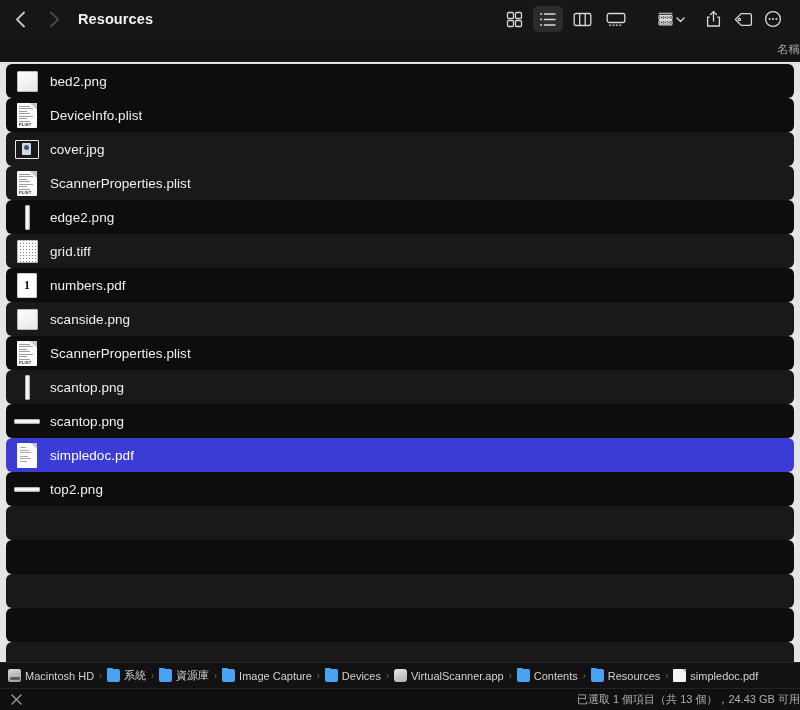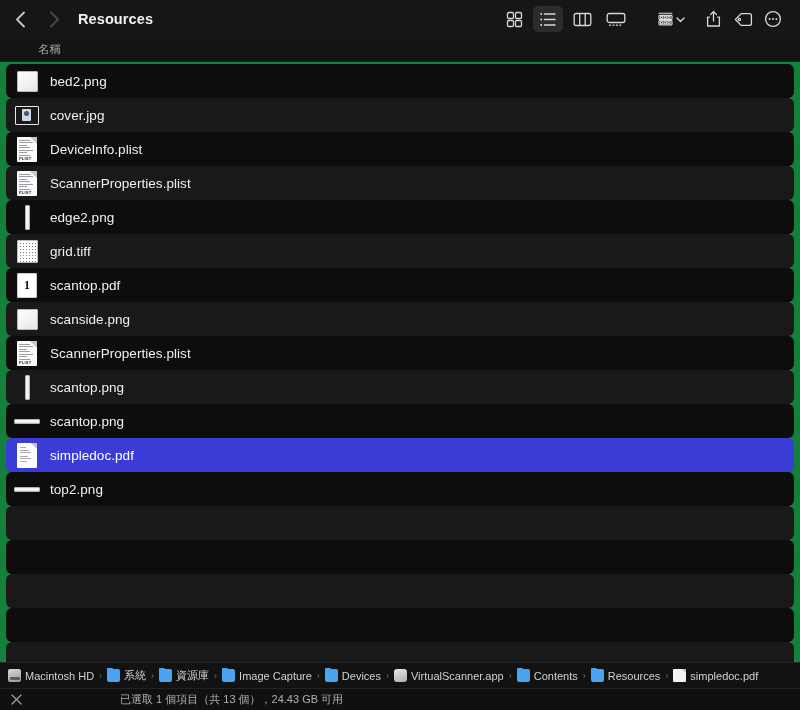--- a/index.html
+++ b/index.html
@@ -97,34 +97,35 @@
 
   
   .col-header {
     height: 24px;
     flex: 0 0 24px;
     background: #141414;
     border-bottom: 1px solid #242424;
     display: flex;
     align-items: center;
     position: relative;
+    justify-content: flex-end;
   }
   .col-name {
     font-size: 11.5px;
     color: #a8a8a8;
     padding-left: 38px;
   }
 
   
   .file-list {
     flex: 1 1 auto;
     position: relative;
     overflow: hidden;
     padding: 2px 6px 0 6px;
-    background: #15803d;
+    background: #e5e5e5;
   }
 
   .row {
     height: 34px;
     display: flex;
     align-items: center;
     border-radius: 6px;
     padding-left: 8px;
     position: relative;
   }
@@ -352,21 +353,21 @@
     padding: 0 10px;
   }
   .close-x {
     color: #9e9e9e;
     display: flex;
     align-items: center;
   }
   .status-text {
     position: absolute;
     left: 0; right: 0;
-    text-align: left;
+    text-align: right;
     font-size: 11px;
     color: #b0b0b0;
     padding-left: 120px;
     pointer-events: none;
   }
 </style>
 </head>
 <body>
 
 <div id="app">
@@ -483,46 +484,46 @@
     <div class="col-name">名稱</div>
   </div>
 
   <div class="file-list" id="file-list">
       <div class="row odd">
         <div class="row-icon">
           <div class="ic ic-square"></div>
         </div>
         <div class="row-label">bed2.png</div>
       </div>
-      <div class="row even">
-        <div class="row-icon">
-          <div class="ic ic-photo"></div>
-        </div>
-        <div class="row-label">cover.jpg</div>
-      </div>
       <div class="row odd">
         <div class="row-icon">
           <div class="ic ic-doc">
             <div class="fold"></div>
             <div class="lines">
               <i style="width: 70%;"></i>
               <i style="width: 92%;"></i>
               <i style="width: 55%;"></i>
               <i style="width: 70%;"></i>
               <i style="width: 92%;"></i>
               <i style="width: 55%;"></i>
               <i style="width: 70%;"></i>
             </div>
             <div class="tag">PLIST</div>
           </div>
         </div>
         <div class="row-label">DeviceInfo.plist</div>
       </div>
       <div class="row even">
         <div class="row-icon">
+          <div class="ic ic-photo"></div>
+        </div>
+        <div class="row-label">cover.jpg</div>
+      </div>
+      <div class="row even">
+        <div class="row-icon">
           <div class="ic ic-doc">
             <div class="fold"></div>
             <div class="lines">
               <i style="width: 70%;"></i>
               <i style="width: 92%;"></i>
               <i style="width: 55%;"></i>
               <i style="width: 70%;"></i>
               <i style="width: 92%;"></i>
               <i style="width: 55%;"></i>
               <i style="width: 70%;"></i>
@@ -541,21 +542,21 @@
       <div class="row even">
         <div class="row-icon">
           <div class="ic ic-grid"></div>
         </div>
         <div class="row-label">grid.tiff</div>
       </div>
       <div class="row odd">
         <div class="row-icon">
           <div class="ic ic-num">1</div>
         </div>
-        <div class="row-label">scantop.pdf</div>
+        <div class="row-label">numbers.pdf</div>
       </div>
       <div class="row even">
         <div class="row-icon">
           <div class="ic ic-square"></div>
         </div>
         <div class="row-label">scanside.png</div>
       </div>
       <div class="row odd">
         <div class="row-icon">
           <div class="ic ic-doc">

